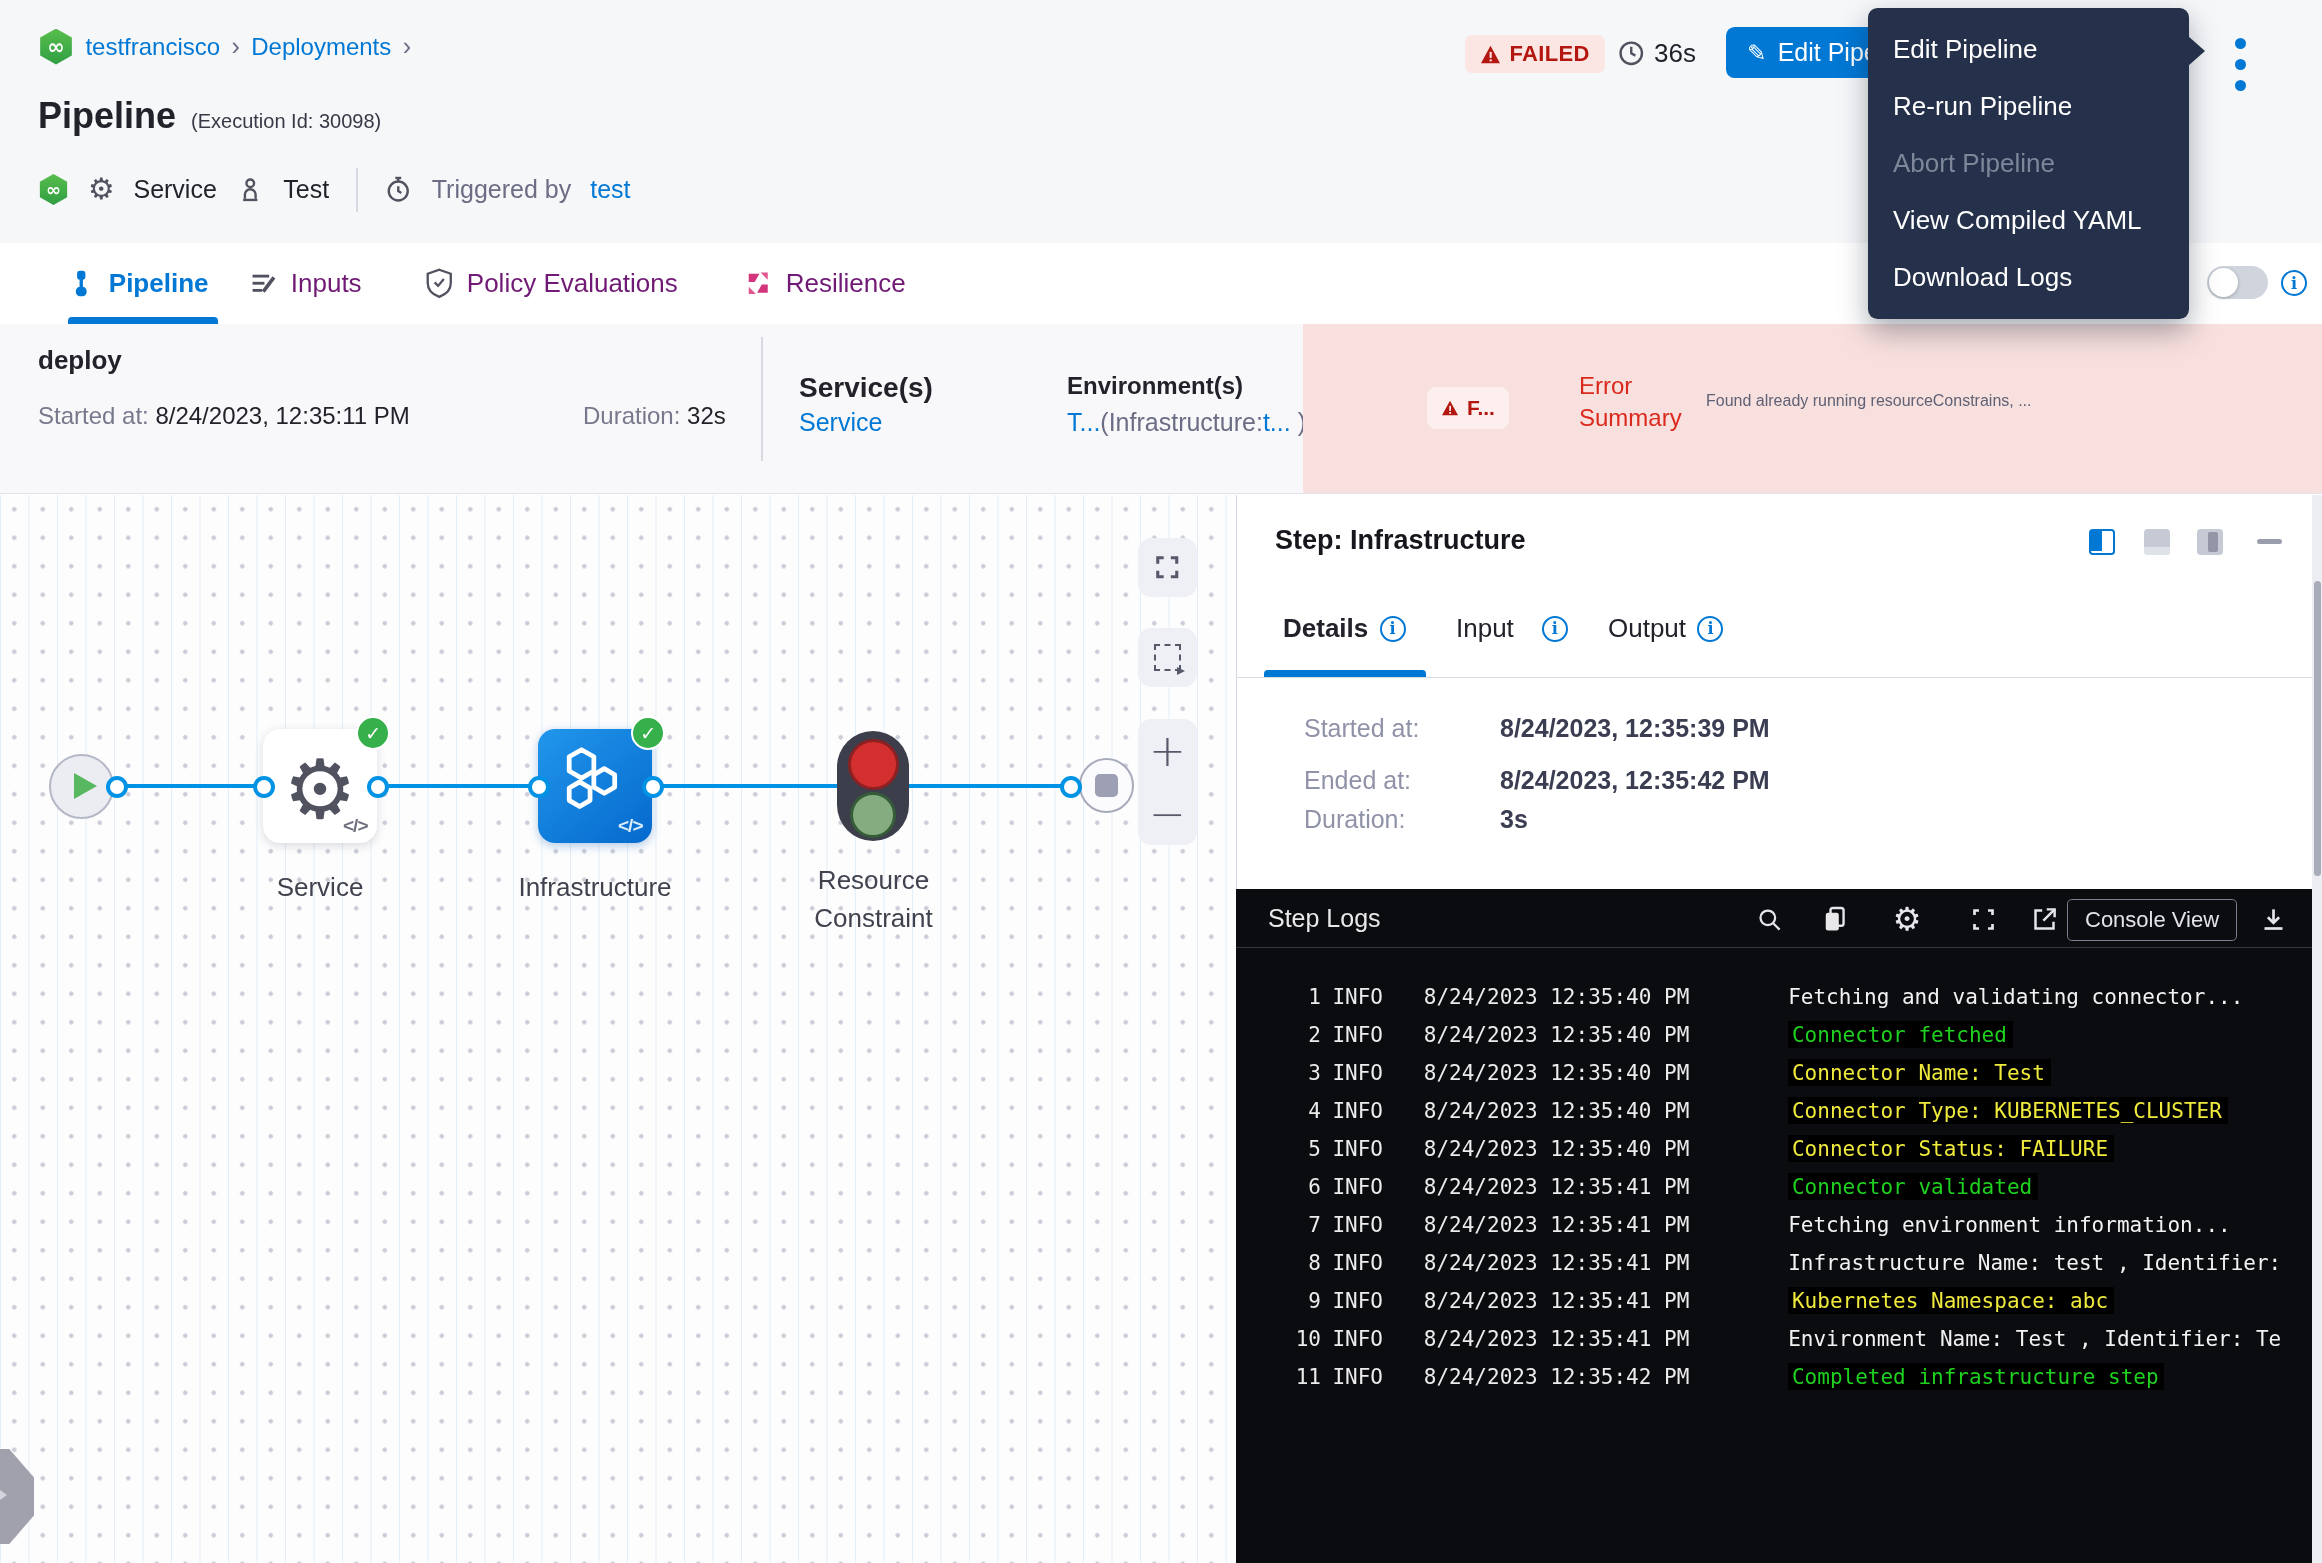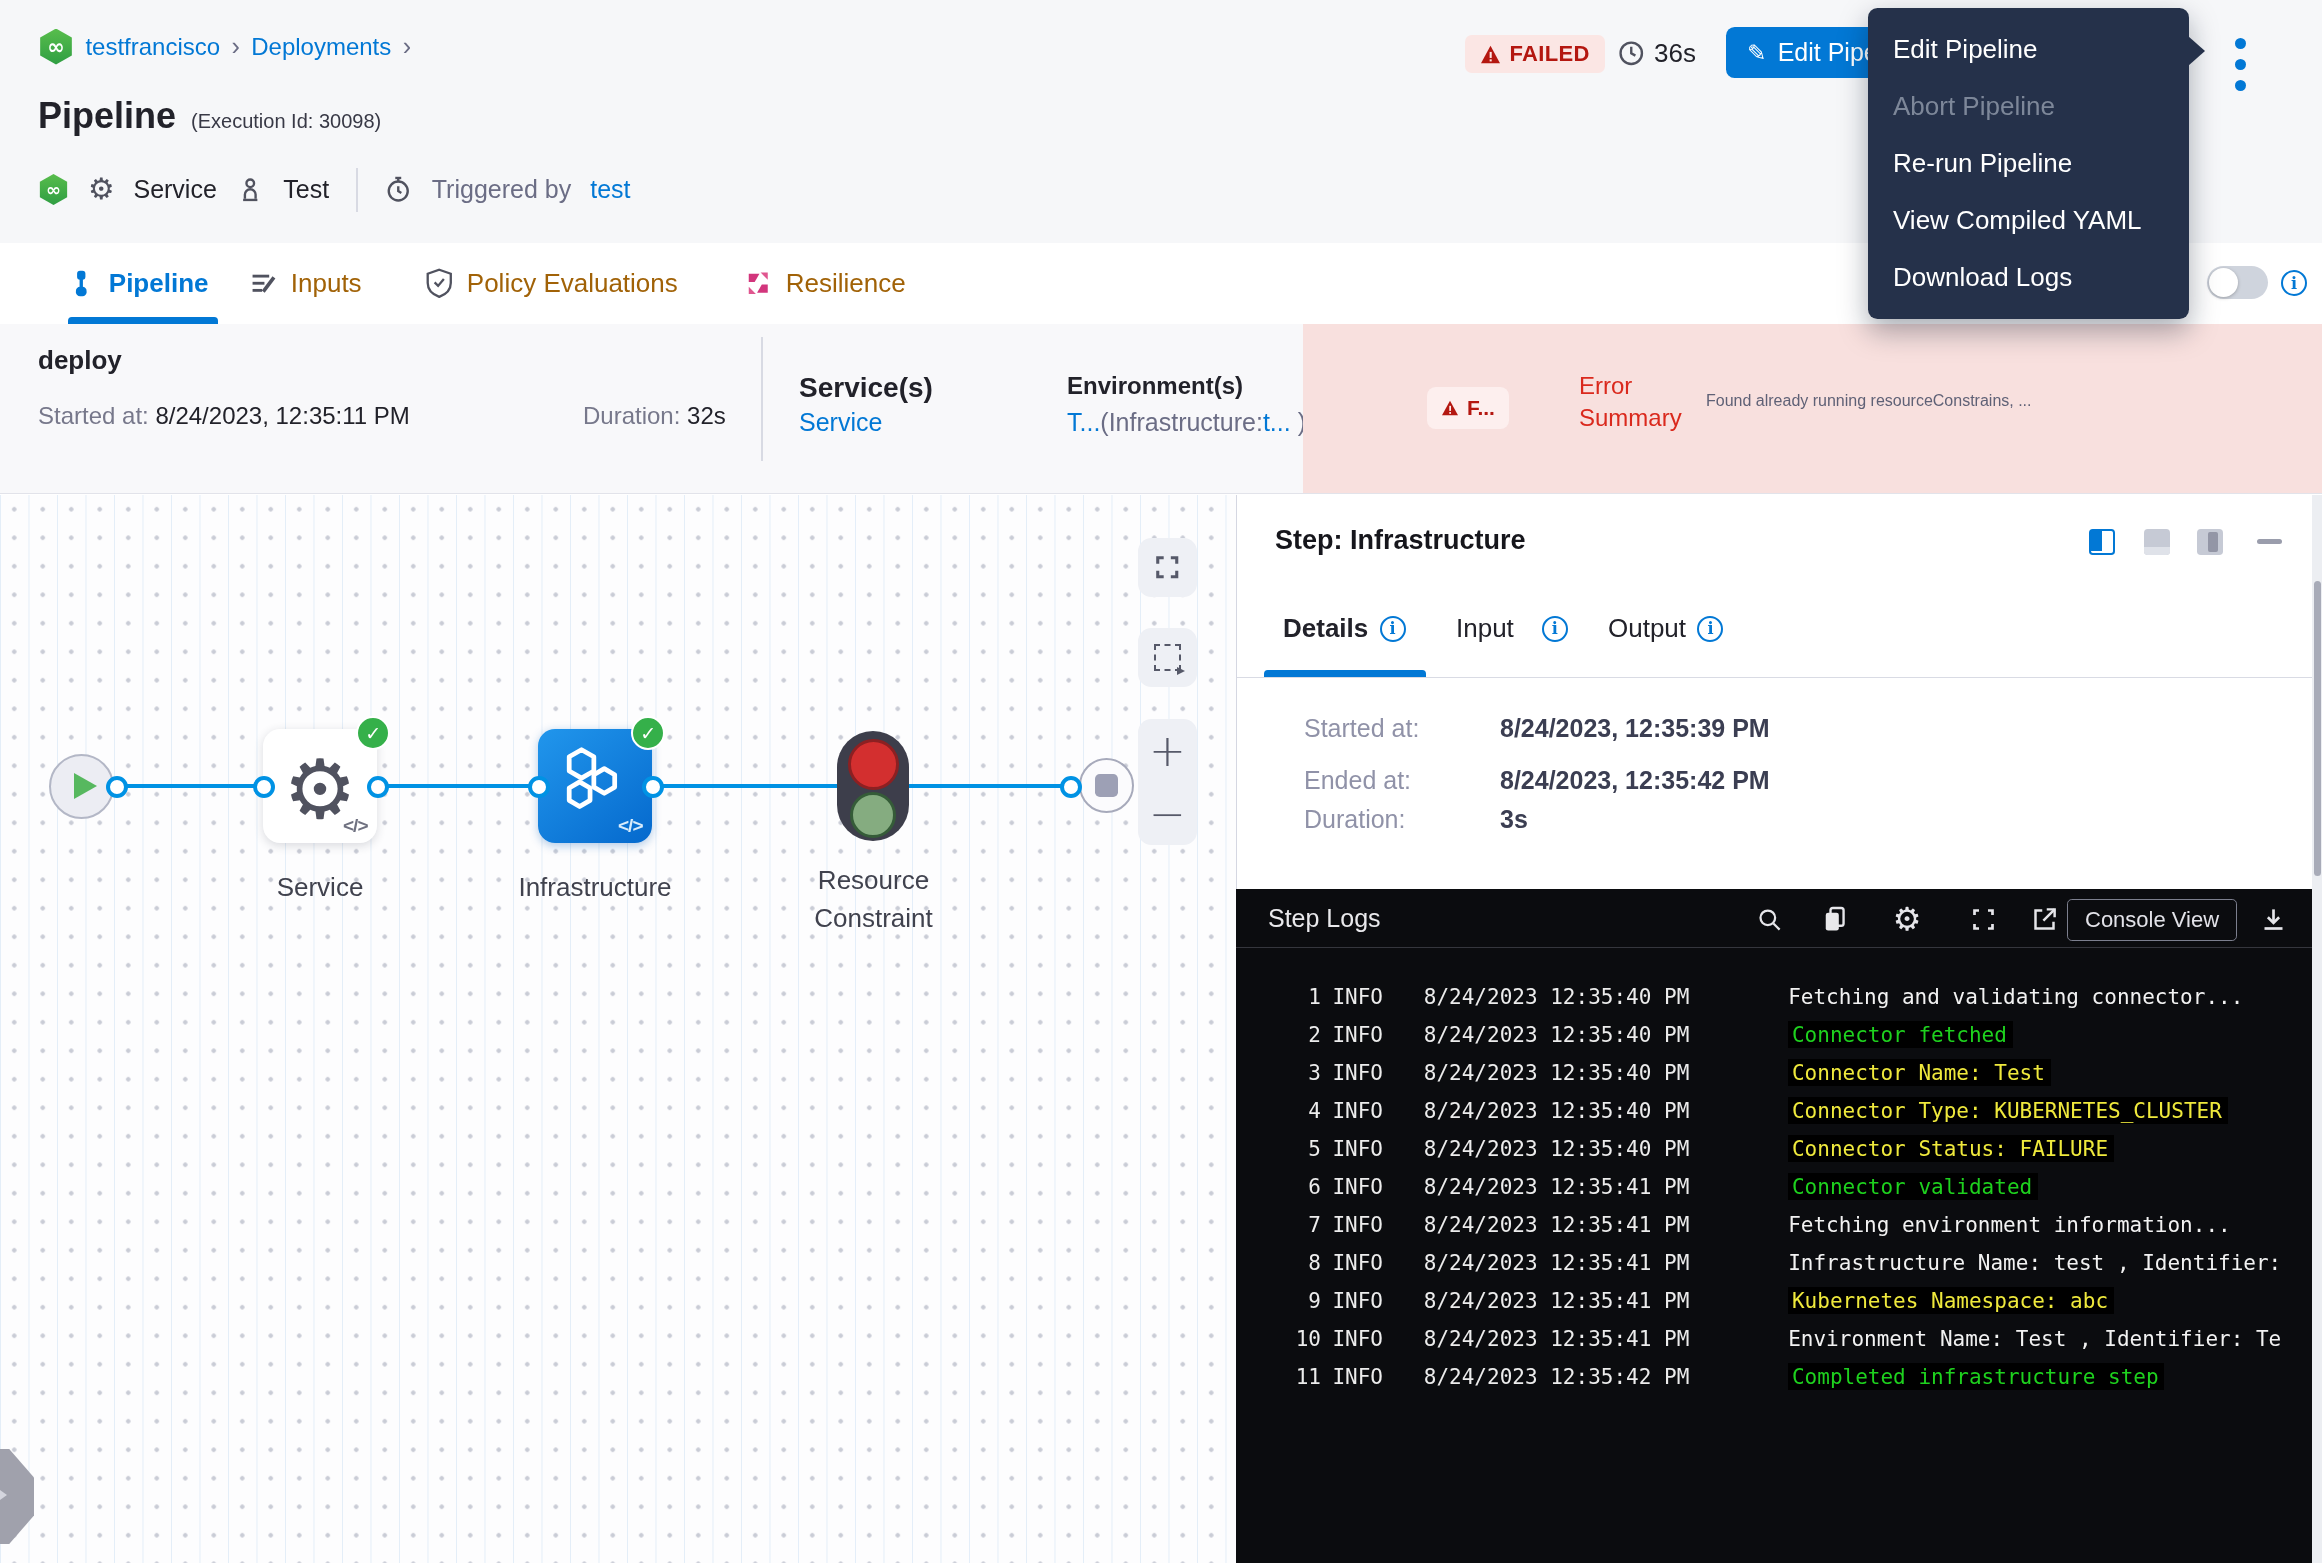--- a/index.html
+++ b/index.html
@@ -32,21 +32,21 @@
   .kebab span { width:11.4px; height:11.4px; border-radius:50%; background:#0278d5; }
 
   
   .menu { position:absolute; left:1868px; top:7.6px; width:321px; background:#25314a; border-radius:9.5px; padding:13.3px 0; z-index:60; box-shadow:0 11.4px 28.5px rgba(10,20,40,.35); }
   .menu::after { content:""; position:absolute; right:-16px; top:28.5px; border-top:15px solid transparent; border-bottom:15px solid transparent; border-left:17px solid #25314a; }
   .menu-item { height:57px; line-height:57px; padding:0 25px; color:#fff; font-size:26px; cursor:pointer; white-space:nowrap; }
   .menu-item.disabled { color:#7d8799; cursor:default; }
 
   
   .tabbar { position:absolute; left:0; top:243px; width:2323px; height:82px; background:#fff; border-bottom:1.9px solid #d9dbe4; }
-  .tab { position:absolute; top:0; height:80px; display:flex; align-items:center; gap:13.3px; font-size:26px; color:#a16207; cursor:pointer; }
+  .tab { position:absolute; top:0; height:80px; display:flex; align-items:center; gap:13.3px; font-size:26px; color:#701a75; cursor:pointer; }
   .tab.active { color:#0278d5; font-weight:bold; }
   .tab-underline { position:absolute; left:68px; bottom:0; width:150px; height:6.7px; background:#0278d5; border-radius:3.8px 3.8px 0 0; }
   .toggle { position:absolute; left:2207px; top:266px; width:61px; height:33px; border-radius:17px; background:#cfd4dd; cursor:pointer; }
   .toggle .knob { position:absolute; left:1.9px; top:1.9px; width:29.5px; height:29.5px; border-radius:50%; background:#fff; box-shadow:0 1px 3.8px rgba(0,0,0,.25); }
   .info-i { width:26px; height:26px; border:2.4px solid #0278d5; border-radius:50%; color:#0278d5; display:inline-flex; align-items:center; justify-content:center; font-size:16px; font-weight:bold; font-family:"DejaVu Serif",serif; flex:none; }
   .info-i::after { content:"i"; }
   .tabbar-info { position:absolute; left:2281px; top:270px; cursor:pointer; }
 
   
   .stagebar { position:absolute; left:0; top:324px; width:2323px; height:170px; background:#f8f8fa; border-bottom:1px solid #e2e3ea; }
@@ -509,20 +509,20 @@
         </div>
     </div>
   </div>
 
   <div class="page-scrollbar">
     <div class="page-scroll-thumb"></div>
   </div>
 
   <div class="menu">
     <div class="menu-item">Edit Pipeline</div>
+    <div class="menu-item">Re-run Pipeline</div>
     <div class="menu-item disabled">Abort Pipeline</div>
-    <div class="menu-item">Re-run Pipeline</div>
     <div class="menu-item">View Compiled YAML</div>
     <div class="menu-item">Download Logs</div>
   </div>
 
 </div>
 
 
 </body></html>

